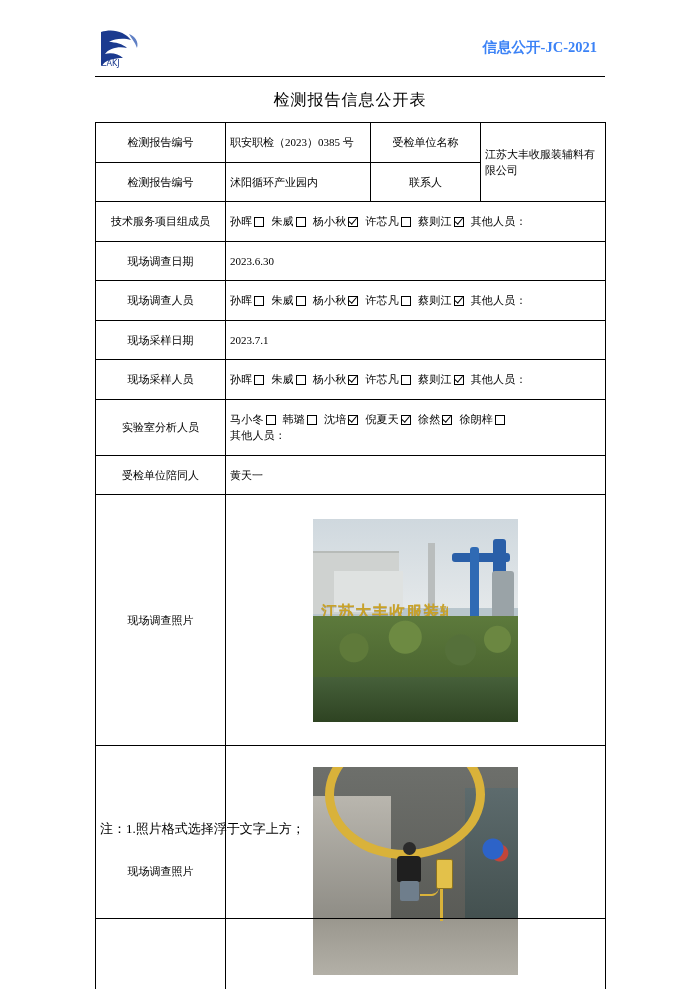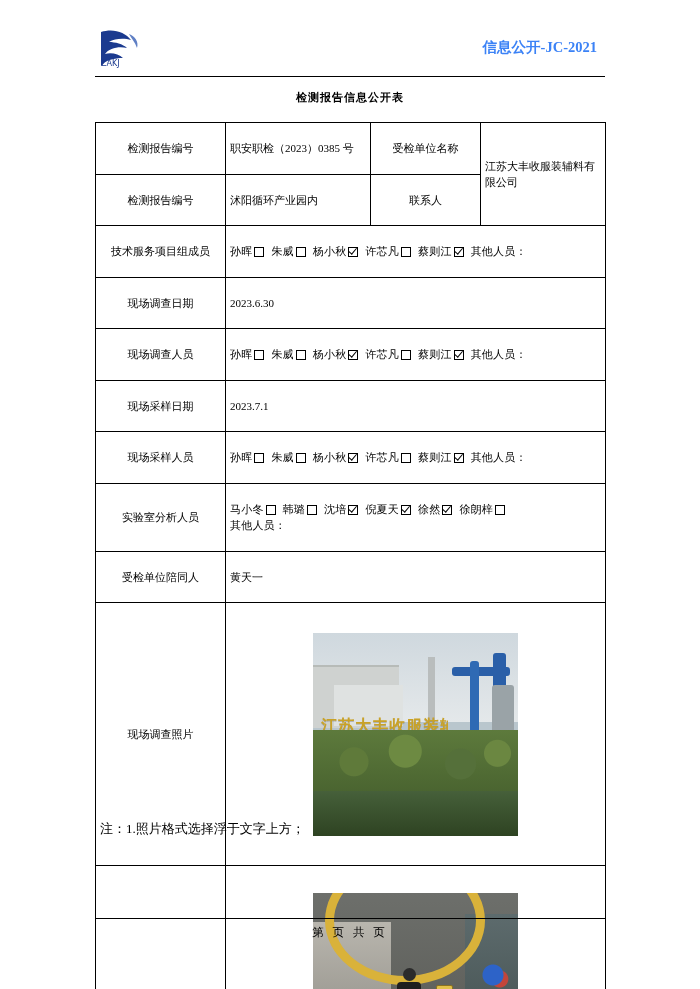--- a/index.html
+++ b/index.html
@@ -62,39 +62,39 @@
     font-weight: bold;
     white-space: nowrap;
   }
   
   .doc-title {
     position: absolute;
     left: 0;
     right: 0;
     top: 90px;
     text-align: center;
-    font-size: 11px;
-    font-weight: bold;
+    font-size: 16px;
+    font-weight: normal;
     color: #000;
     letter-spacing: 1px;
   }
   
   table.main {
     position: absolute;
     left: 95px;
     top: 122px;
     width: 510px;
     border-collapse: collapse;
     table-layout: fixed;
     font-size: 11px;
     color: #000;
   }
   table.main td {
     border: 1px solid #000;
-    padding: 17px 4px;
+    padding: 11px 4px;
     vertical-align: middle;
     line-height: 1.5;
   }
   .lbl {
     text-align: center;
     white-space: nowrap;
   }
   .ctr {
     text-align: left;
   }
@@ -388,15 +388,14 @@
             <div class="meter"></div>
           </div>
         </td>
       </tr>
     </tbody>
   </table>
 
   <div class="note">注：1.照片格式选择浮于文字上方；</div>
 
   <div class="footer-rule"></div>
-  <div class="footer">第  页 共   页</div>
 
 </div>
 
 </body></html>

